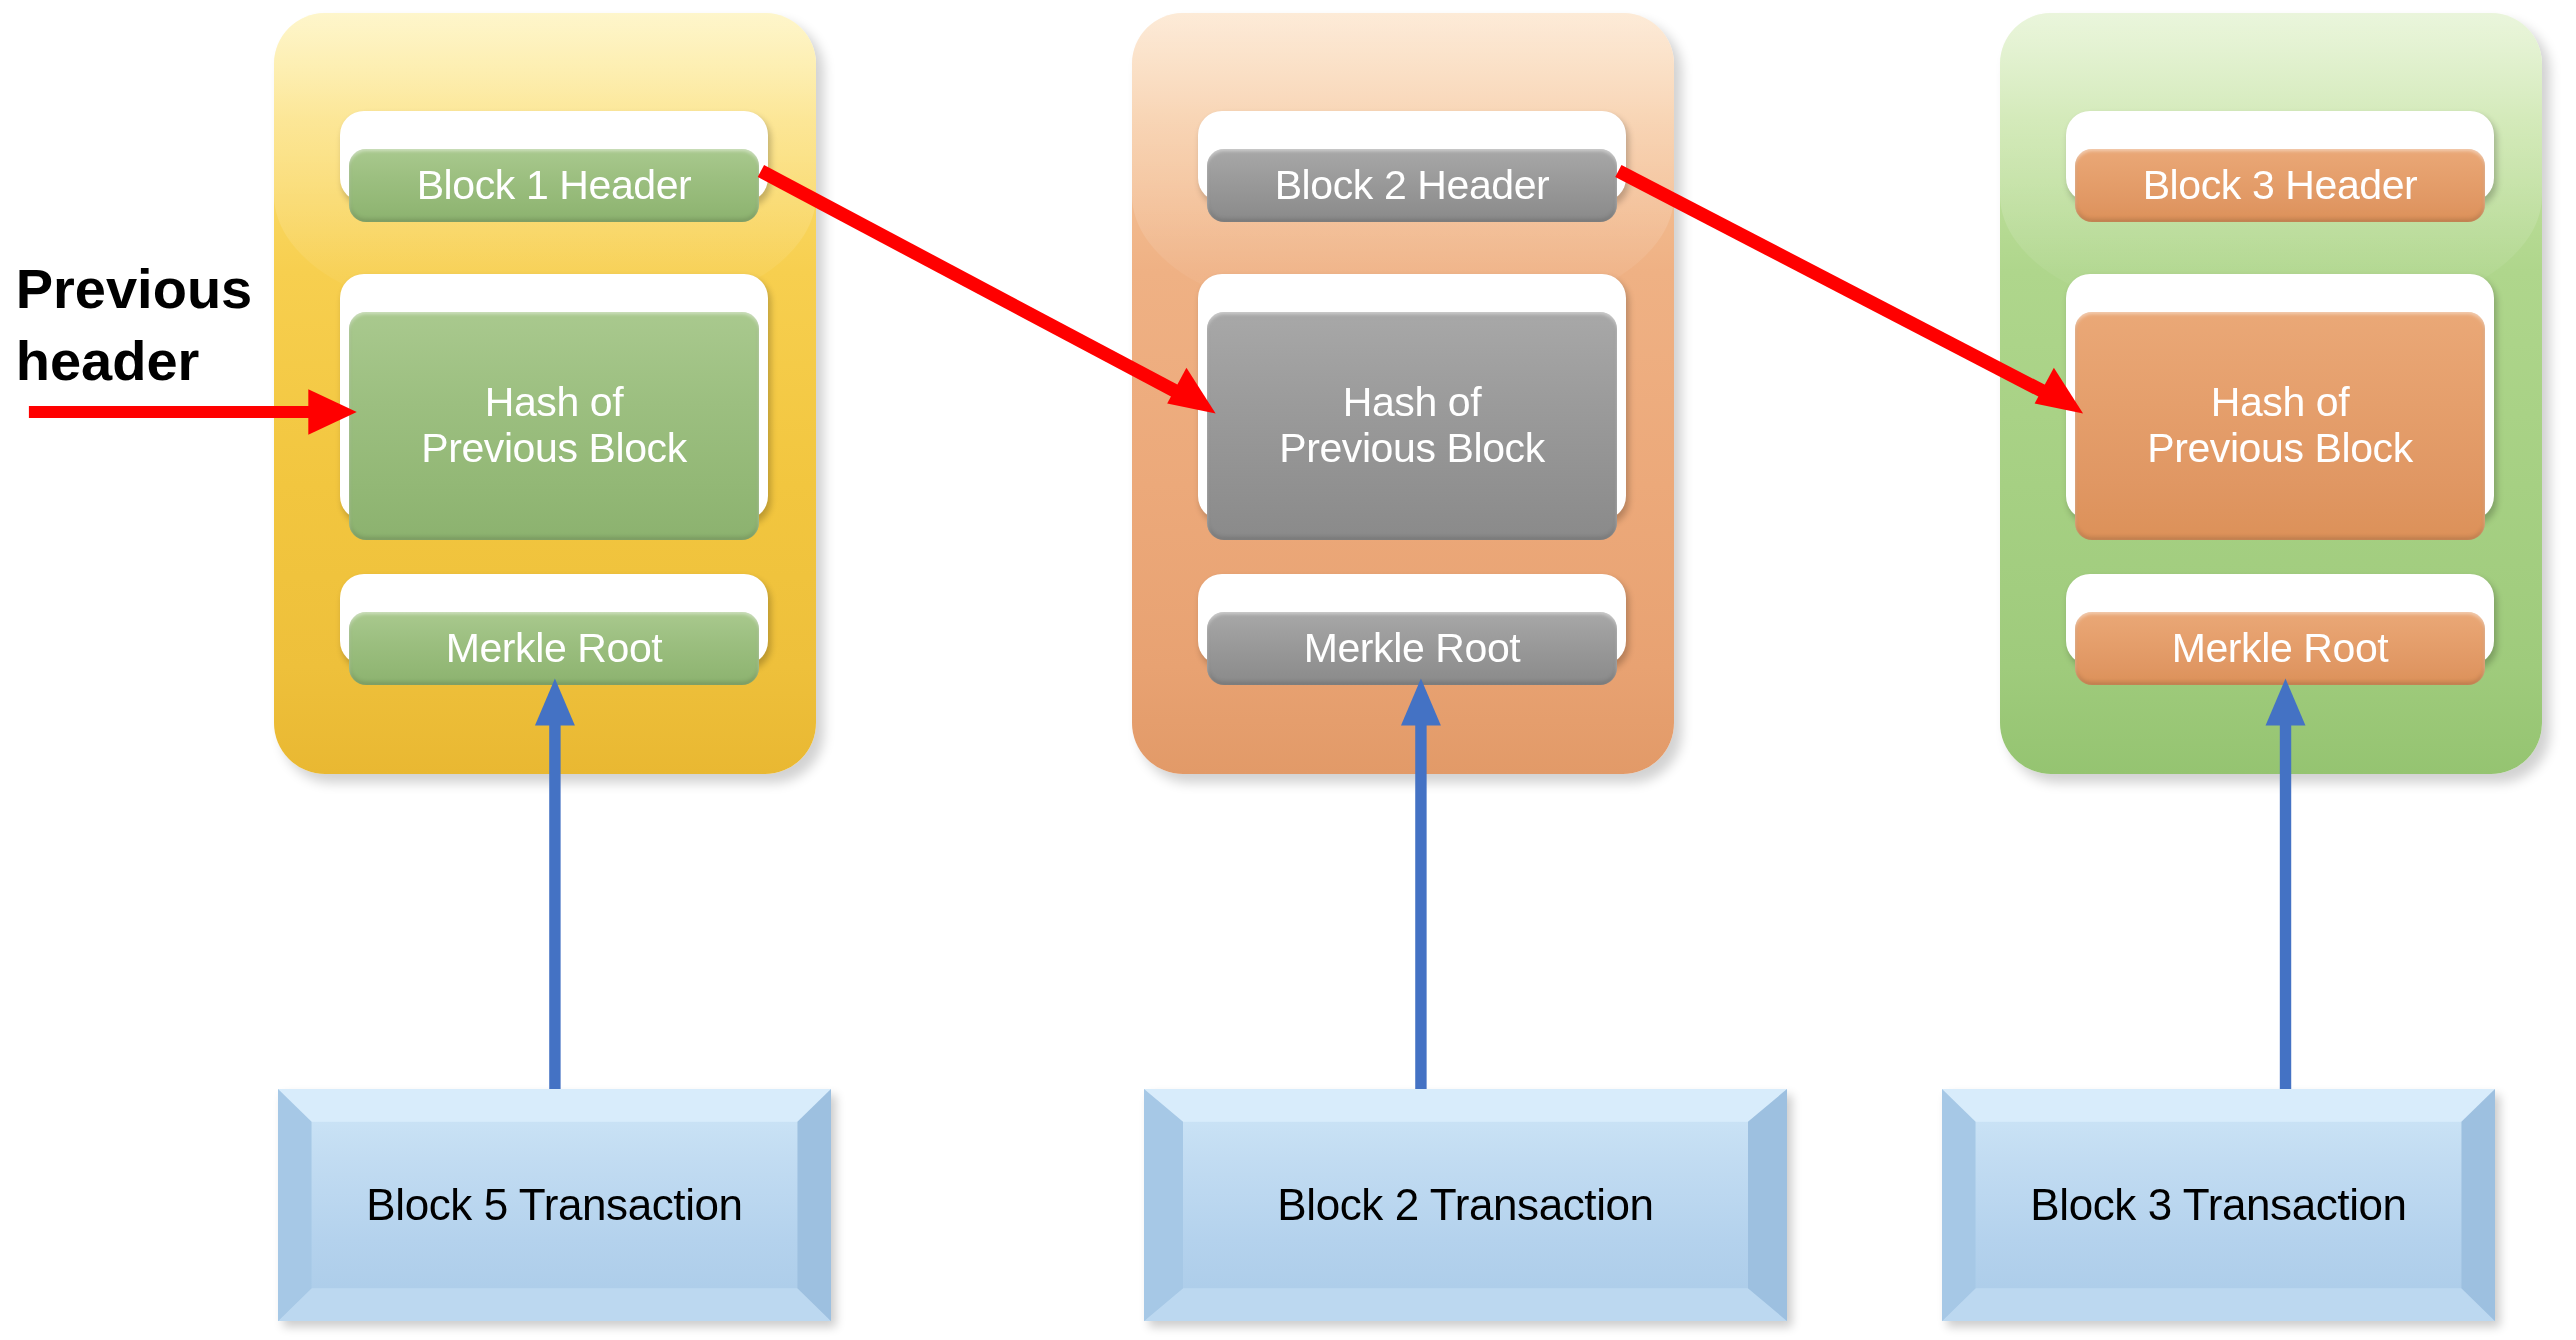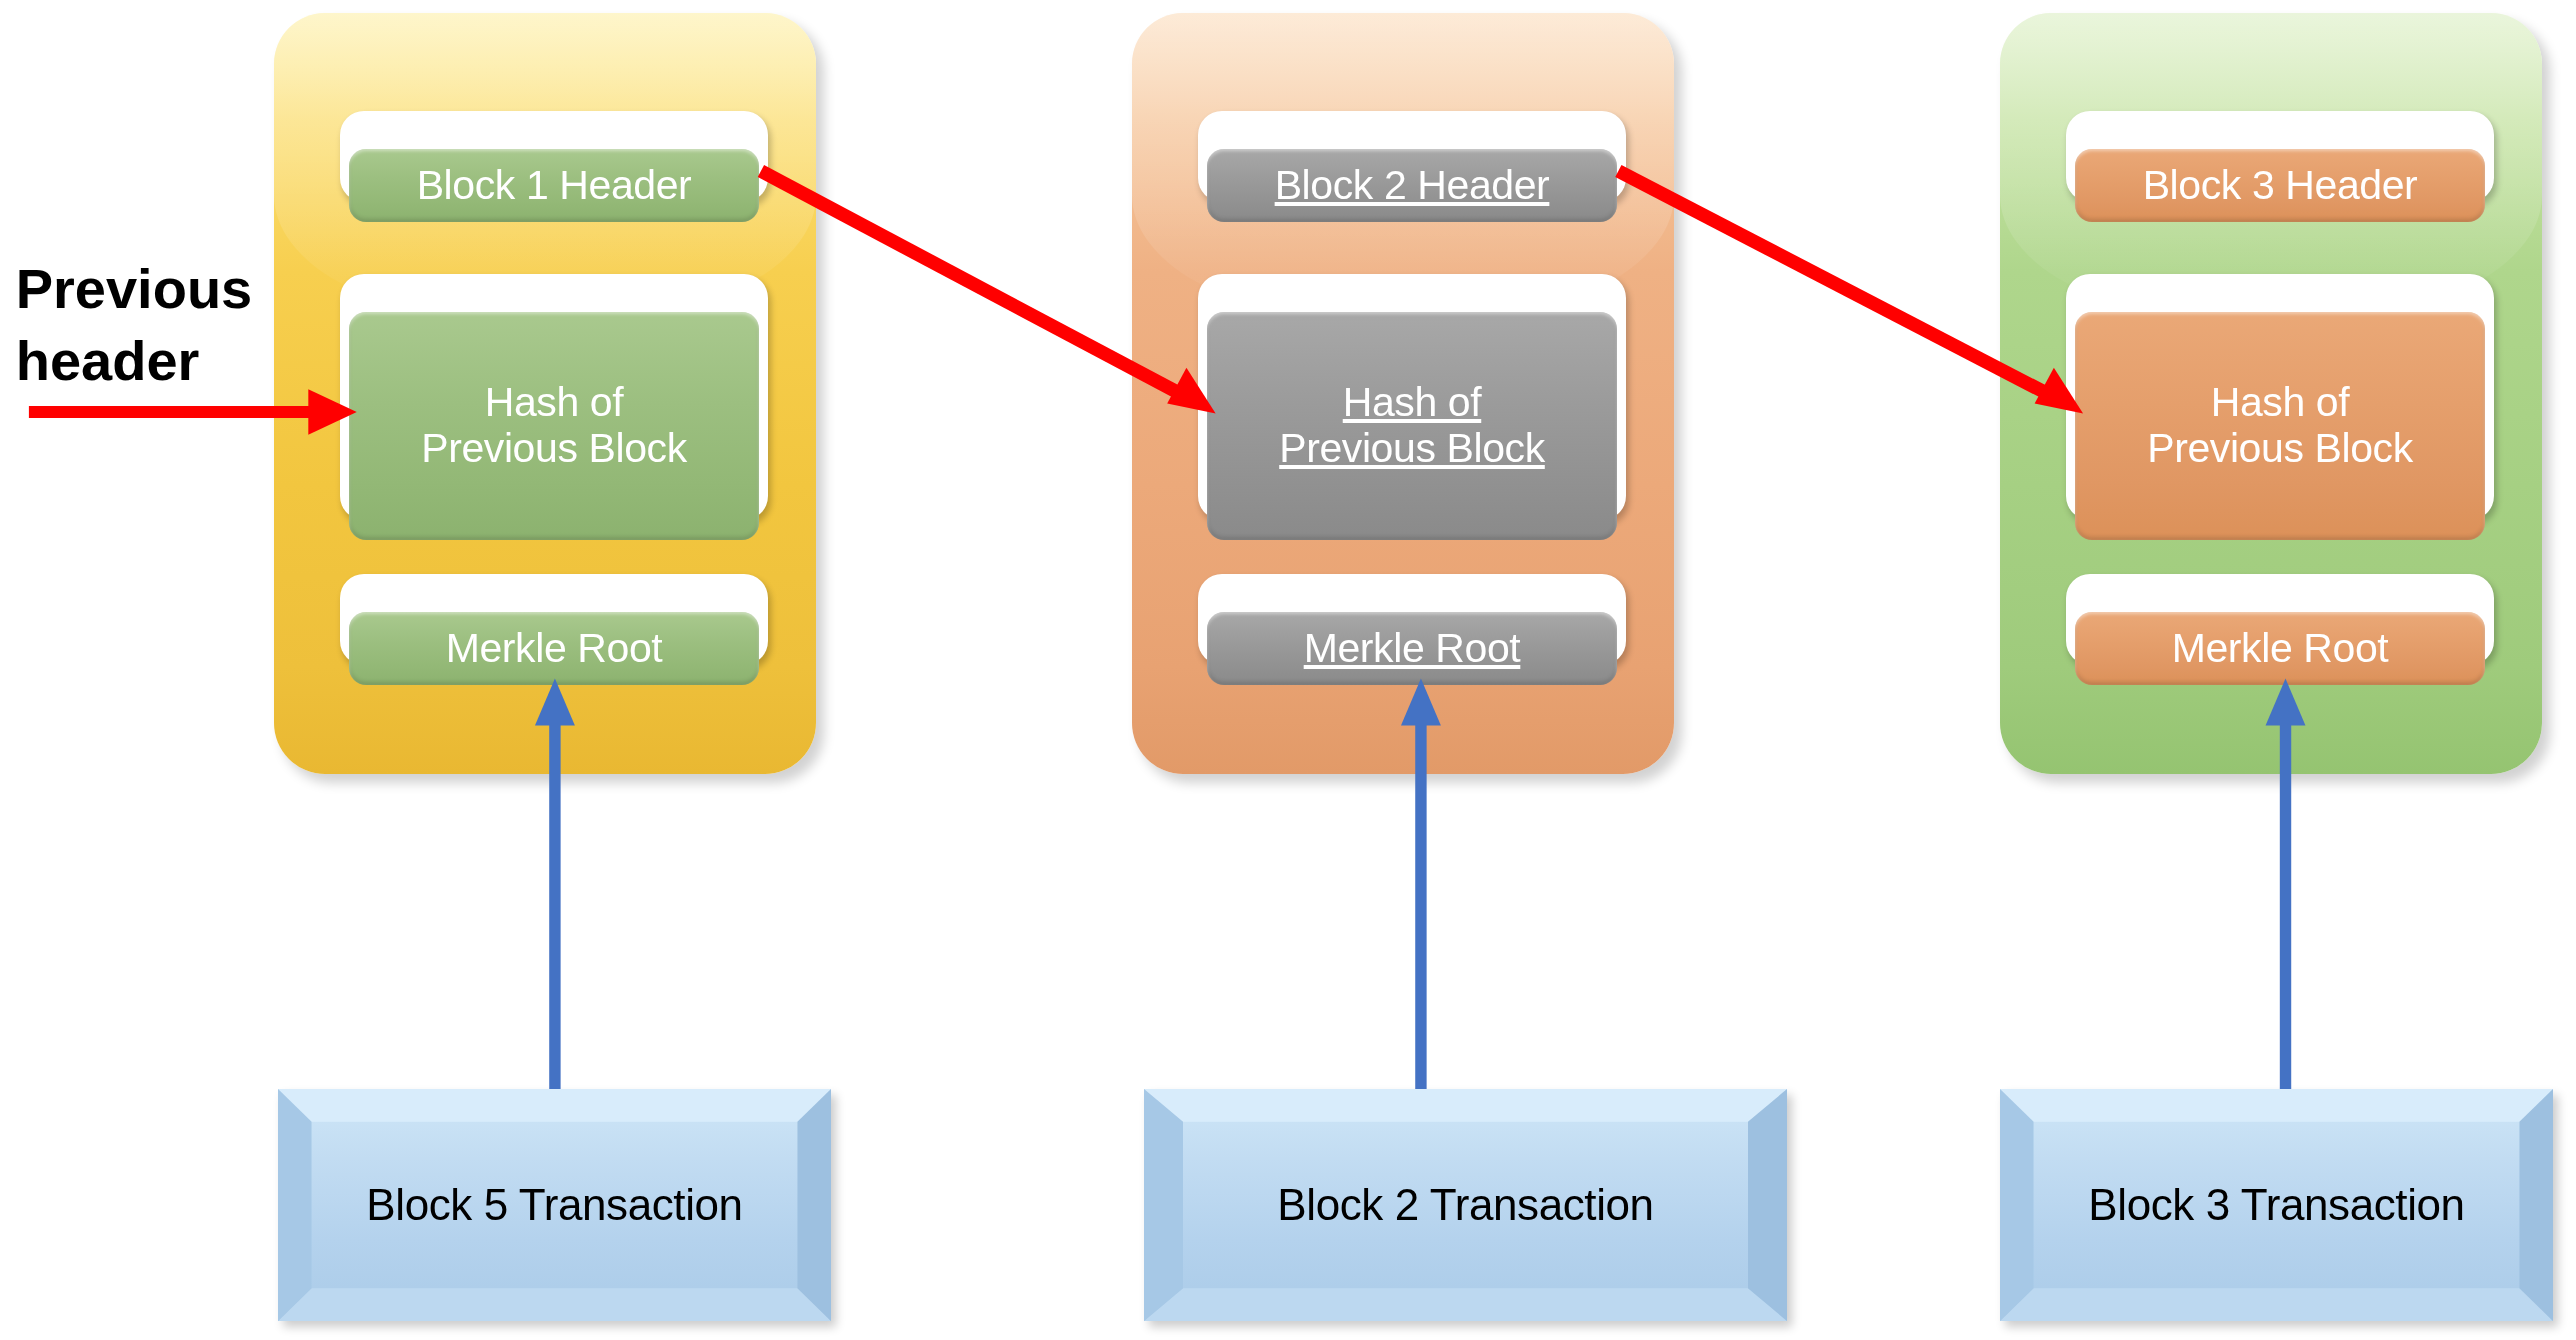--- a/index.html
+++ b/index.html
@@ -74,21 +74,20 @@
     line-height: 1.12;
     box-shadow: inset 0 2.1px 3.6px rgba(255,255,255,0.45),
                 inset 0 -2.9px 4.3px rgba(0,0,0,0.14);
     margin-top: 29px;
   }
   .pill-inner.green {
     background: linear-gradient(180deg, #a9c98e 0%, #9cbf80 40%, #93b876 75%, #8cb26f 100%);
   }
   .pill-inner.gray {
     background: linear-gradient(180deg, #a8a8a8 0%, #9b9b9b 40%, #919191 75%, #8a8a8a 100%);
-    text-decoration: underline;
   }
   .pill-inner.orange {
     background: linear-gradient(180deg, #eaa877 0%, #e59f6c 40%, #e09763 75%, #dc9159 100%);
   }
   .pill-label {
     font-size: 41px;
     font-weight: 400;
     letter-spacing: -0.4px;
     white-space: pre-line;
   }
@@ -231,21 +230,21 @@
         <rect x="0" y="0" width="775" height="325" fill="url(#txnFace1)"></rect>
         <polygon points="0,0 775,0 728,46 47,46" fill="#d8ecfb"></polygon>
         <polygon points="0,325 775,325 728,279 47,279" fill="#bcd8f0"></polygon>
         <polygon points="0,0 47,46 47,279 0,325" fill="#a6c8e6"></polygon>
         <polygon points="775,0 728,46 728,279 775,325" fill="#9dc0e0"></polygon>
       </svg>
     </div>
     <div class="txn-text">Block 2 Transaction</div>
   </div>
 
-  <div class="txn" style="left:2000px; top:1089px; width:553px; height:232px;">
+  <div class="txn" style="left:1942px; top:1089px; width:553px; height:232px;">
     <div class="txn-bevel">
       <svg viewBox="0 0 775 325" preserveAspectRatio="none">
         <rect x="0" y="0" width="775" height="325" fill="url(#txnFace1)"></rect>
         <polygon points="0,0 775,0 728,46 47,46" fill="#d8ecfb"></polygon>
         <polygon points="0,325 775,325 728,279 47,279" fill="#bcd8f0"></polygon>
         <polygon points="0,0 47,46 47,279 0,325" fill="#a6c8e6"></polygon>
         <polygon points="775,0 728,46 728,279 775,325" fill="#9dc0e0"></polygon>
       </svg>
     </div>
     <div class="txn-text">Block 3 Transaction</div>

